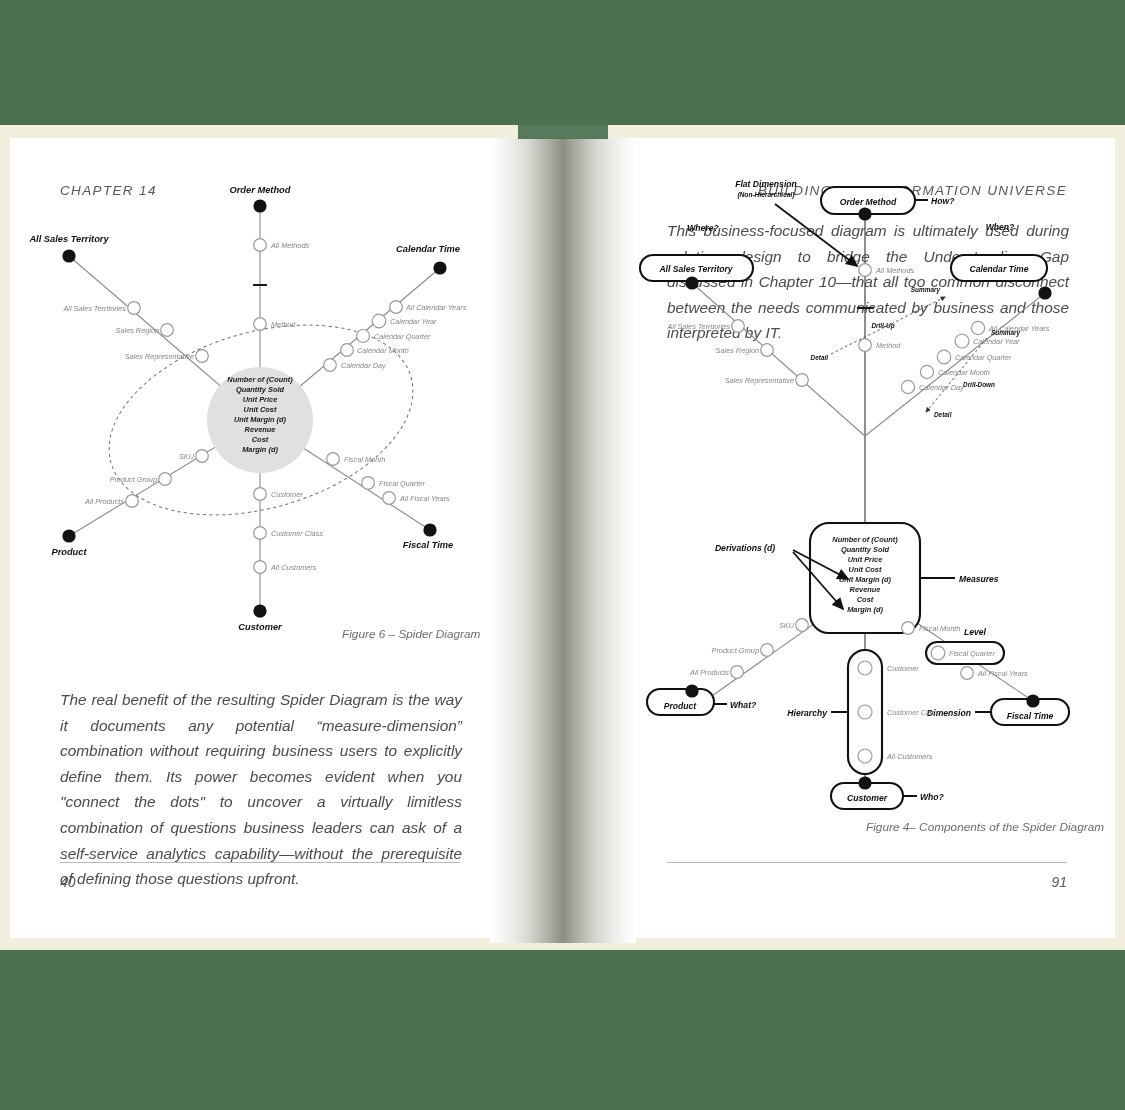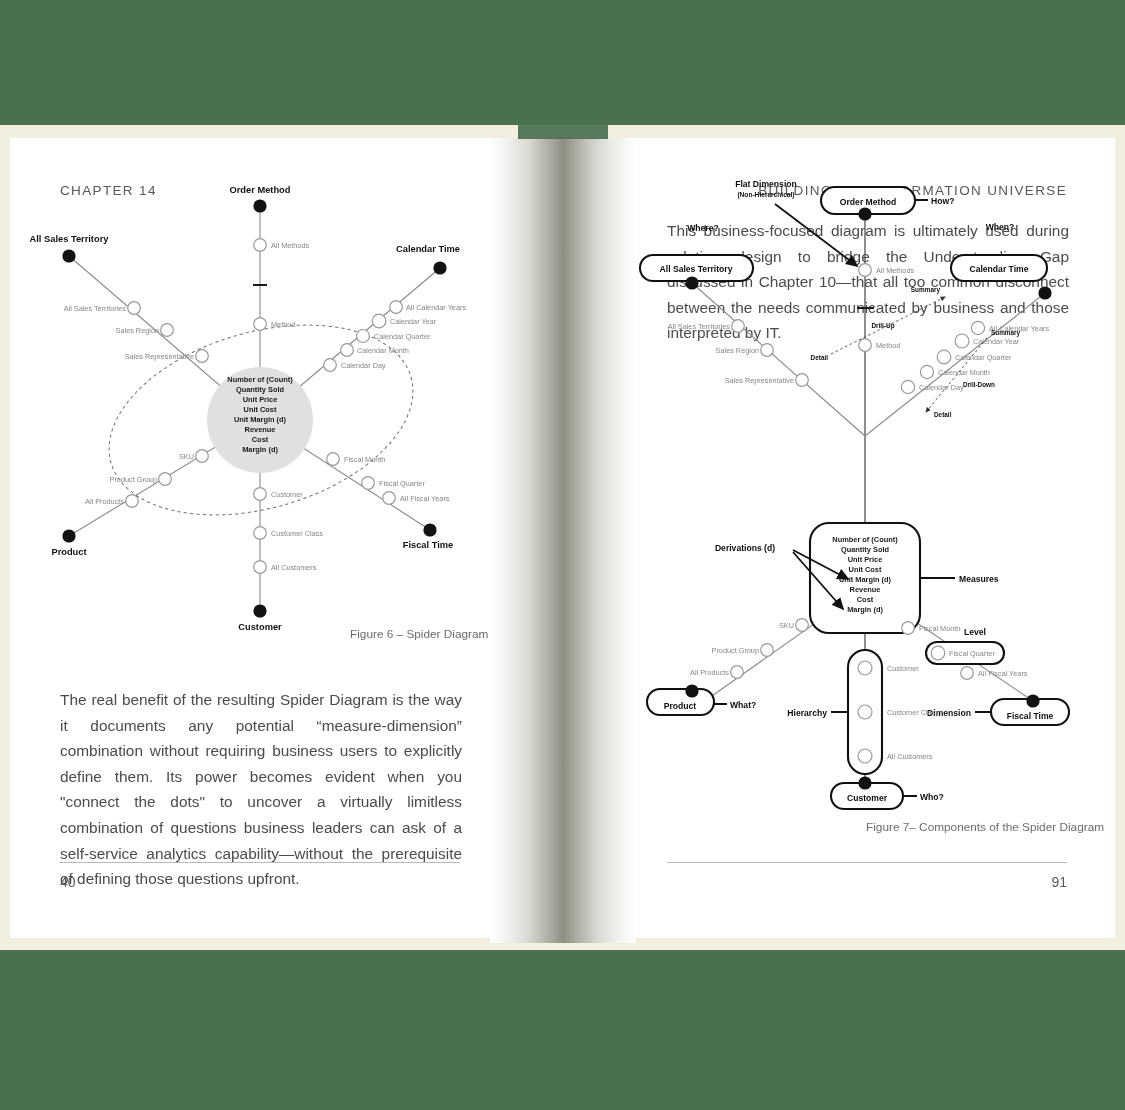--- a/index.html
+++ b/index.html
@@ -2,21 +2,21 @@
 <html><head>
 <meta charset="utf-8">
 <style>
   html,body{margin:0;padding:0;}
   body{
     width:1125px;height:1110px;
     background:#4a7050;
     font-family:"Liberation Sans", sans-serif;
     overflow:hidden;
   }
-  .stage{position:relative;width:1125px;height:1110px;}
+  .stage{position:relative;width:1125px;height:1110px;font-style:italic;}
 
   
   .book-cream{
     position:absolute;left:0;top:125px;width:1125px;height:825px;
     background:#f2efdf;
   }
   
   .page{
     position:absolute;top:138px;height:800px;background:#ffffff;
   }
@@ -48,21 +48,21 @@
     position:absolute;width:402px;
     font-size:15.4px;line-height:25.6px;color:#4b4b4d;
     text-align:justify;
   }
   .bc-left{left:60px;top:687px;}
   .bc-right{left:667px;top:218px;}
 
   .fig-caption{
     position:absolute;font-size:11.8px;color:#6c6c6e;white-space:nowrap;
   }
-  .cap-left{left:342px;top:627px;margin-left:8px;}
+  .cap-left{left:342px;top:627px;}
   .cap-right{left:866px;top:820px;}
 
   .rule{position:absolute;height:1px;background:#b9b9bb;}
   .rule-left{left:60px;top:862px;width:400px;}
   .rule-right{left:667px;top:862px;width:400px;}
 
   .folio{position:absolute;font-size:14px;color:#58585a;}
   .folio-left{left:60px;top:874px;}
   .folio-right{right:58px;top:874px;margin-left:10px;}
 
@@ -101,21 +101,21 @@
   <div class="gutter-top"></div>
 
   <div class="running-head rh-left">CHAPTER 14</div>
   <div class="body-copy bc-left">The real benefit of the resulting Spider Diagram is the way it documents any potential “measure-dimension” combination without requiring business users to explicitly define them. Its power becomes evident when you "connect the dots" to uncover a virtually limitless combination of questions business leaders can ask of a self-service analytics capability—without the prerequisite of defining those questions upfront.</div>
   <div class="fig-caption cap-left">Figure 6 – Spider Diagram</div>
   <div class="rule rule-left"></div>
   <div class="folio folio-left">40</div>
 
   <div class="running-head rh-right">BUILDING THE INFORMATION UNIVERSE</div>
   <div class="body-copy bc-right">This business-focused diagram is ultimately used during solution design to bridge the Understanding Gap discussed in Chapter 10—that all too common disconnect between the needs communicated by business and those interpreted by IT.</div>
-  <div class="fig-caption cap-right">Figure 7– Components of the Spider Diagram</div>
+  <div class="fig-caption cap-right">Figure 4– Components of the Spider Diagram</div>
   <div class="rule rule-right"></div>
   <div class="folio folio-right">91</div>
 
   <svg class="fig1" width="470" height="500" viewBox="0 0 470 500">
 
     <line class="spoke" x1="250" y1="68" x2="250" y2="340"></line>
     <line class="spoke" x1="250" y1="340" x2="250" y2="480"></line>
     <line class="spoke" x1="59" y1="118" x2="250" y2="282"></line>
     <line class="spoke" x1="250" y1="282" x2="430" y2="130"></line>
     <line class="spoke" x1="59" y1="398" x2="250" y2="282"></line>

